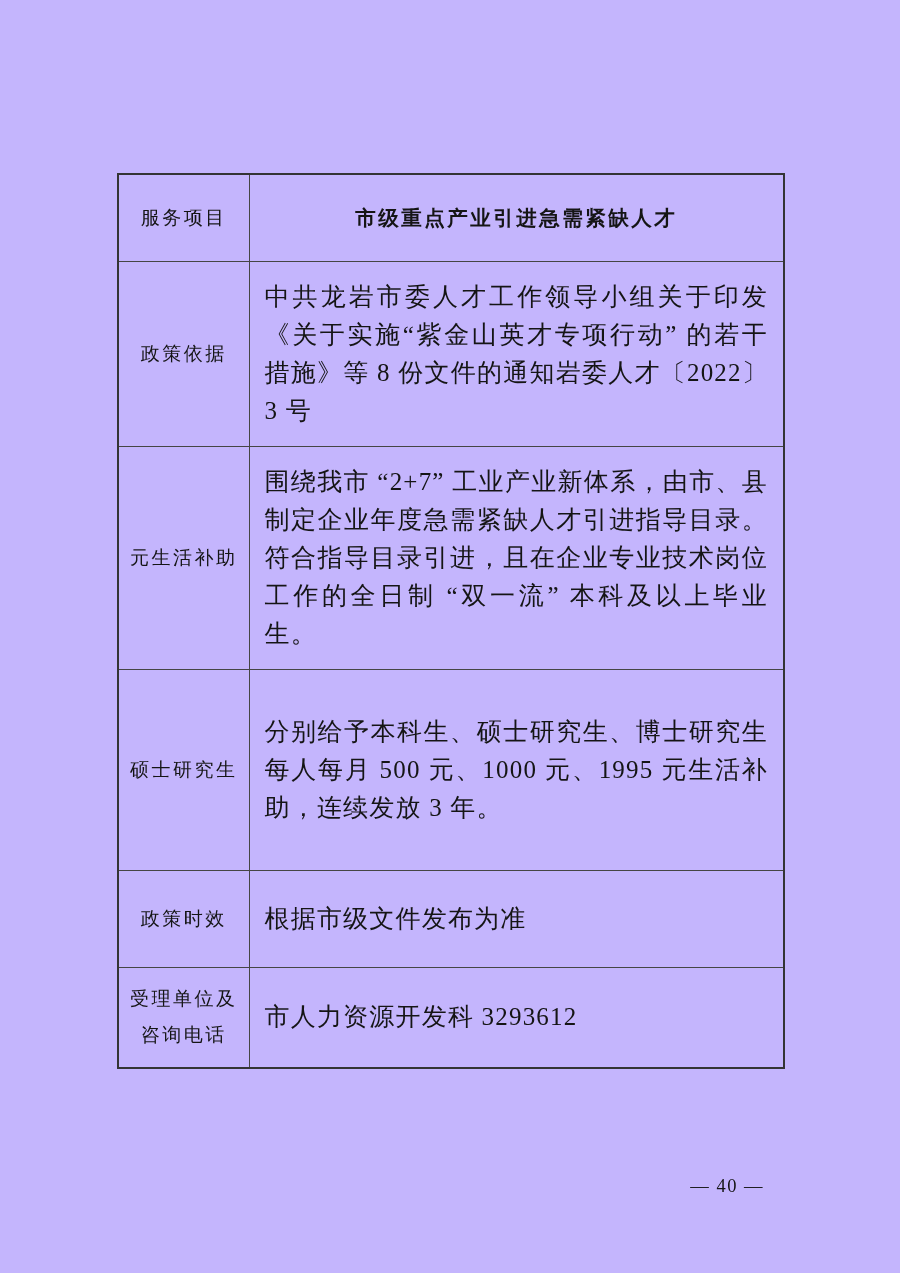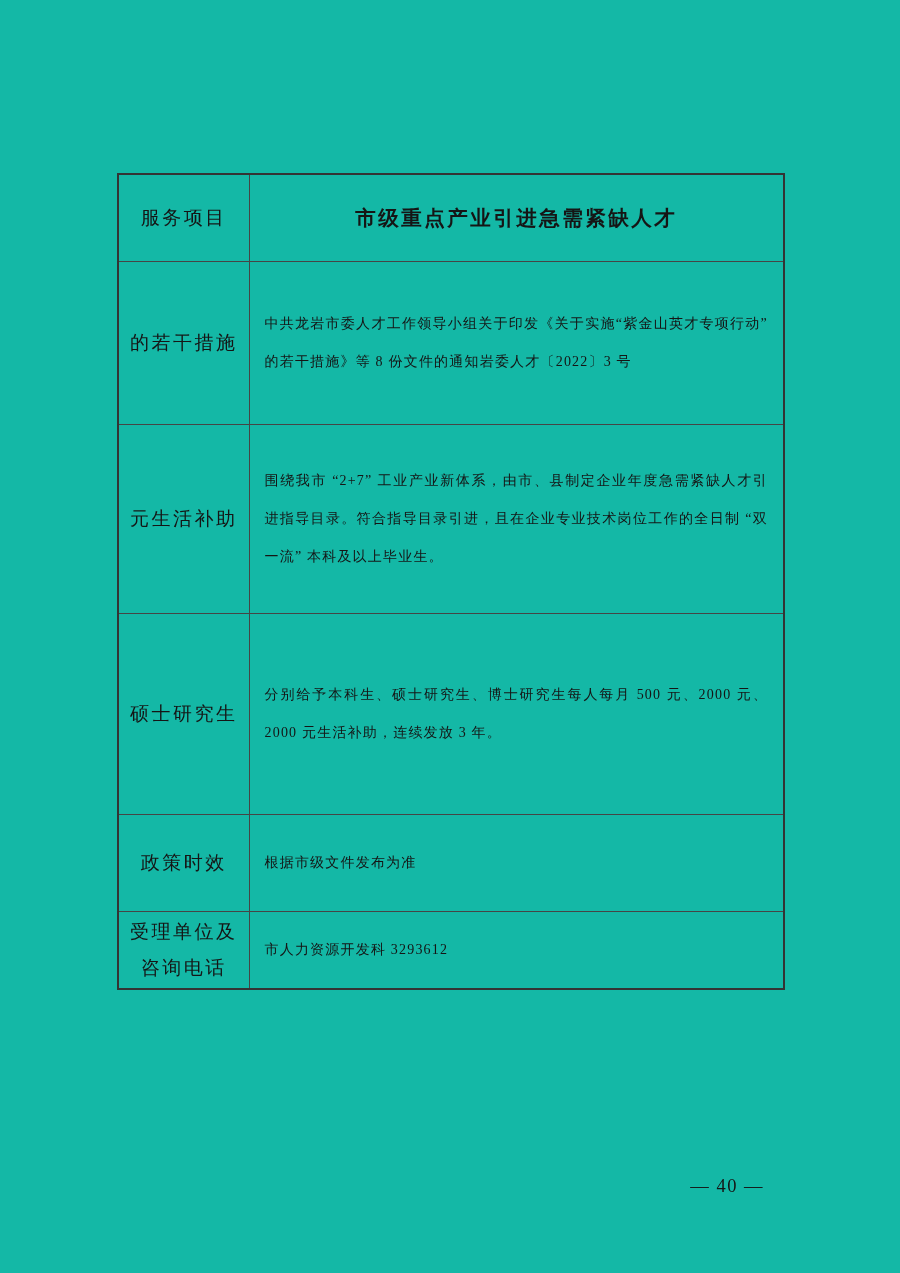--- a/index.html
+++ b/index.html
@@ -1,20 +1,20 @@
 <!DOCTYPE html>
 <html><head>
 <meta charset="utf-8">
 <style>
   html, body { margin: 0; padding: 0; background: #ffffff; }
   .page {
     position: relative;
     width: 900px;
     height: 1273px;
-    background: #14b8a6;
+    background: #c4b5fd;
     overflow: hidden;
     font-family: "Liberation Serif", "DejaVu Serif", serif;
     color: #151515;
   }
   table.policy-table {
     position: absolute;
     left: 117px;
     top: 173px;
     width: 666px;
     border-collapse: collapse;
@@ -26,35 +26,35 @@
     vertical-align: middle;
     overflow: hidden;
   }
   col.c1 { width: 131px; }
   col.c2 { width: 535px; }
   tr.r1 { height: 87px; }
   tr.r2 { height: 163px; }
   tr.r3 { height: 189px; }
   tr.r4 { height: 201px; }
   tr.r5 { height: 97px; margin-top: 48px; }
-  tr.r6 { height: 78px; }
+  tr.r6 { height: 101px; }
   td.label-cell {
     text-align: center;
     font-size: 19px;
     letter-spacing: 2.5px;
     line-height: 36px;
     padding: 2px 7px;
   }
   td.content-cell {
-    font-size: 14px;
+    font-size: 25px;
     line-height: 38px;
     letter-spacing: 1.2px;
     text-align: justify;
     text-justify: inter-ideograph;
-    padding: 8px 15px;
+    padding: 16px 15px;
   }
   td.title-cell {
     text-align: center;
     font-weight: 700;
     font-size: 20.5px;
     letter-spacing: 2.5px;
     padding: 2px 22px;
   }
   .page-number {
     position: absolute;
@@ -74,30 +74,30 @@
     <colgroup>
         <col class="c1">
         <col class="c2">
       </colgroup>
     <tbody>
       <tr class="r1">
         <td class="label-cell">服务项目</td>
         <td class="title-cell">市级重点产业引进急需紧缺人才</td>
       </tr>
       <tr class="r2">
-        <td class="label-cell">的若干措施</td>
+        <td class="label-cell">政策依据</td>
         <td class="content-cell">中共龙岩市委人才工作领导小组关于印发《关于实施“紫金山英才专项行动” 的若干措施》等 8 份文件的通知岩委人才〔2022〕3 号</td>
       </tr>
       <tr class="r3">
         <td class="label-cell">元生活补助</td>
         <td class="content-cell">围绕我市 “2+7” 工业产业新体系，由市、县制定企业年度急需紧缺人才引进指导目录。符合指导目录引进，且在企业专业技术岗位工作的全日制 “双一流” 本科及以上毕业生。</td>
       </tr>
       <tr class="r4">
         <td class="label-cell">硕士研究生</td>
-        <td class="content-cell">分别给予本科生、硕士研究生、博士研究生每人每月 500 元、2000 元、2000 元生活补助，连续发放 3 年。</td>
+        <td class="content-cell">分别给予本科生、硕士研究生、博士研究生每人每月 500 元、1000 元、1995 元生活补助，连续发放 3 年。</td>
       </tr>
       <tr class="r5">
         <td class="label-cell">政策时效</td>
         <td class="content-cell">根据市级文件发布为准</td>
       </tr>
       <tr class="r6">
         <td class="label-cell">受理单位及咨询电话</td>
         <td class="content-cell">市人力资源开发科  3293612</td>
       </tr>
     </tbody>

